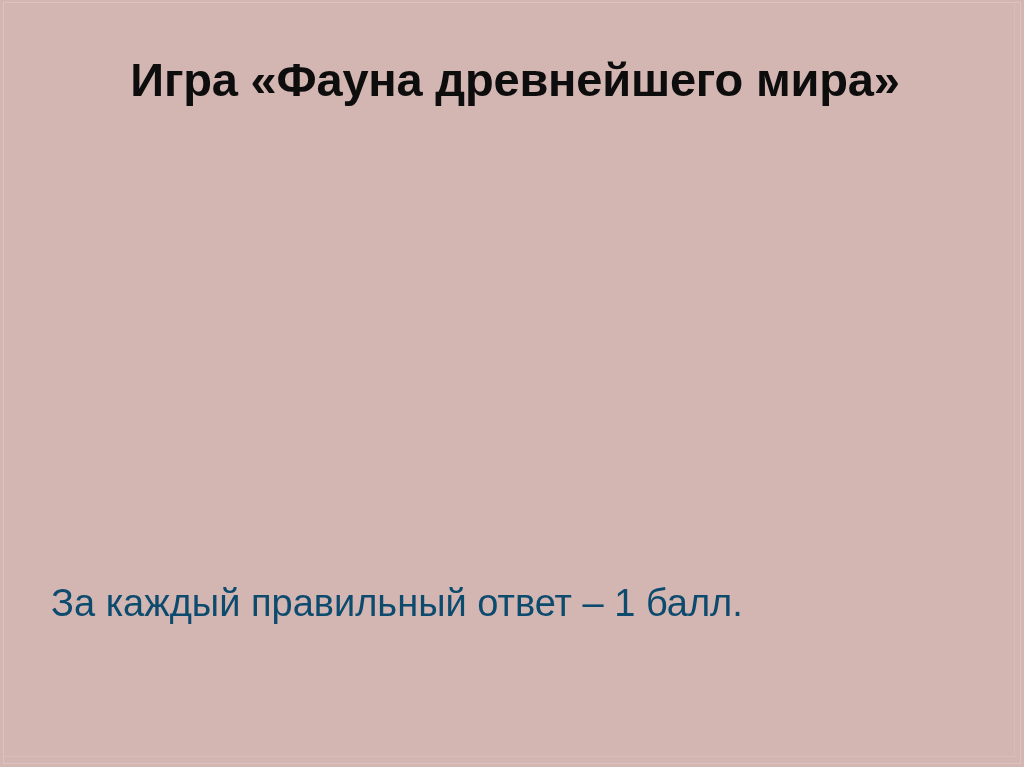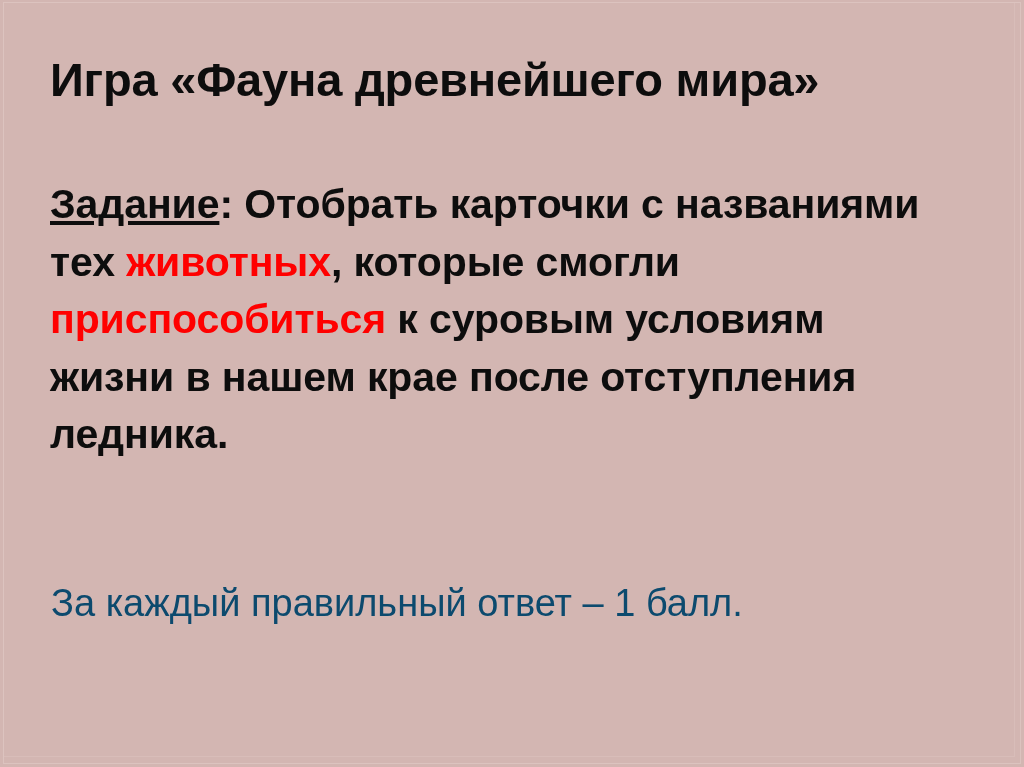--- a/index.html
+++ b/index.html
@@ -50,20 +50,21 @@
     left: 50px;
     top: 51px;
     width: 930px;
     margin: 0;
     font-size: 47px;
     font-weight: bold;
     line-height: 58px;
     letter-spacing: -0.2px;
     color: #0d0d0d;
     white-space: nowrap;
+    text-align: center;
   }
 
   #body-block {
     position: absolute;
     left: 50px;
     top: 176px;
     width: 880px;
     font-size: 41px;
     font-weight: bold;
     line-height: 57.5px;
@@ -98,19 +99,16 @@
 <body>
 
 <div id="slide">
 
   <div id="slide-frame">
     <div id="slide-frame-inner"></div>
   </div>
 
   <h1 id="title">Игра «Фауна древнейшего мира»</h1>
 
-  <div id="body-block">
-    <span class="task-label">Задание</span><span>:</span><span> Отобрать карточки с названиями тех </span><span class="hl-red">животных</span><span>, которые смогли </span><span class="hl-red">приспособиться</span><span> к суровым условиям жизни в нашем крае после отступления ледника.</span>
-  </div>
 
   <p id="footer-note">За каждый правильный ответ – 1 балл.</p>
 
 </div>
 
 </body></html>

